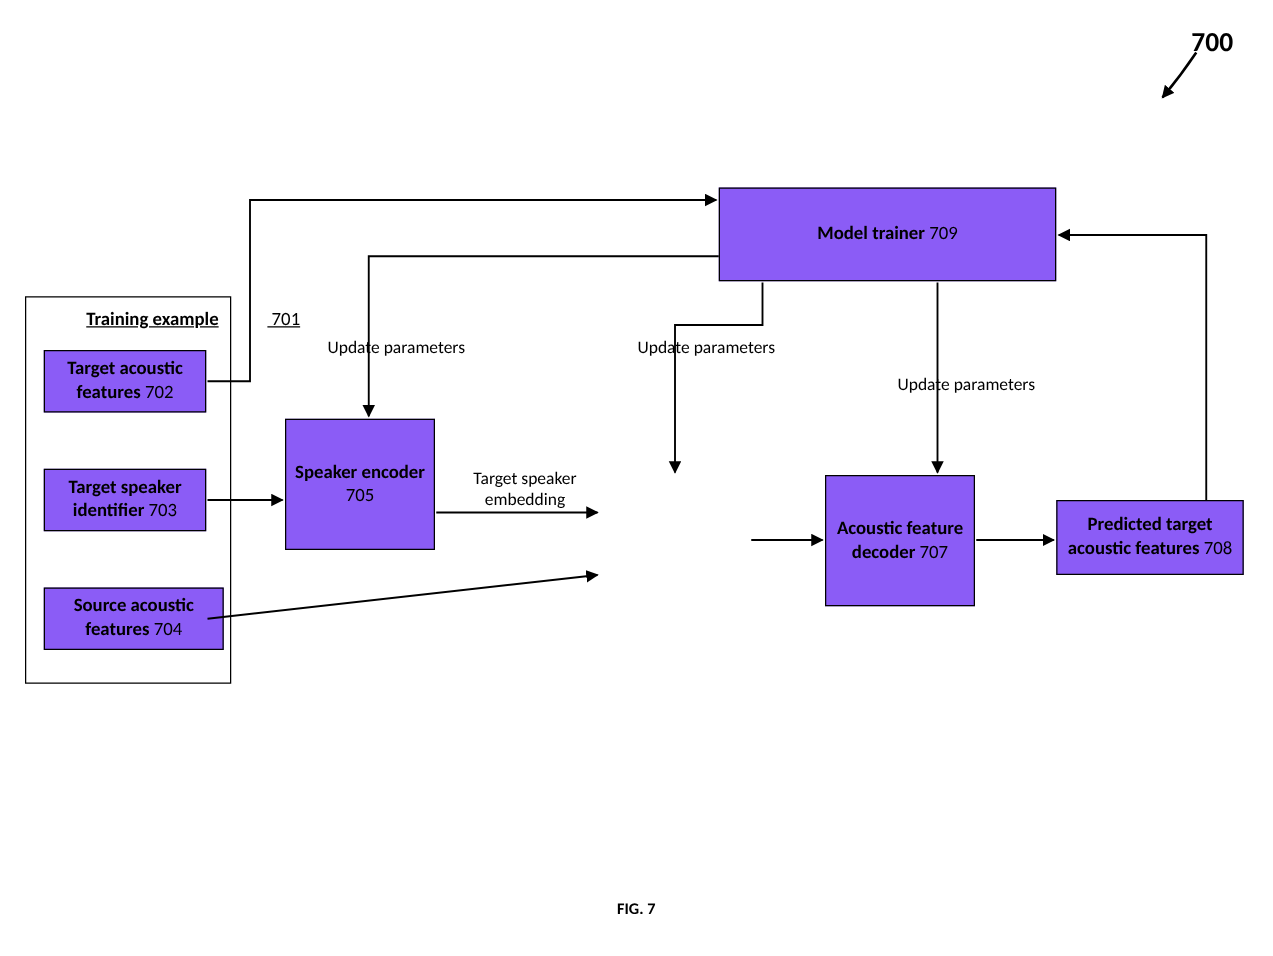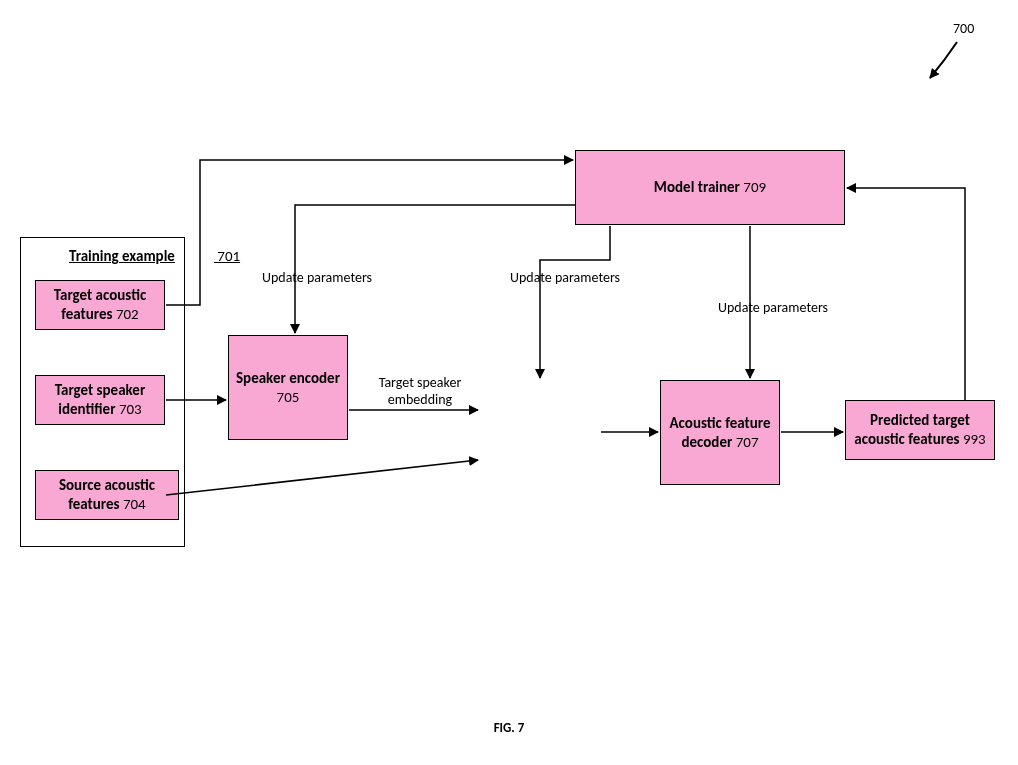--- a/index.html
+++ b/index.html
@@ -11,21 +11,21 @@
     color: #000;
   }
   .canvas {
     position: relative;
     width: 1018px;
     height: 765px;
   }
   .box {
     position: absolute;
     border: 1.5px solid #000;
-    background: #f9a8d4;
+    background: #8b5cf6;
     text-align: center;
     display: flex;
     align-items: center;
     justify-content: center;
     line-height: 1.25;
     padding: 4px;
     box-sizing: border-box;
   }
   .outer-box {
     position: absolute;
@@ -46,21 +46,22 @@
   }
   .fig-label {
     position: absolute;
     font-weight: bold;
     font-size: 13px;
     width: 100%;
     text-align: center;
   }
   .num-700 {
     position: absolute;
-    font-size: 14px;
+    font-size: 22px;
+    font-weight: bold;
   }
   svg.arrows {
     position: absolute;
     left: 0; top: 0;
     width: 1018px;
     height: 765px;
     pointer-events: none;
   }
   .b  { font-weight: bold; }
   .u  { text-decoration: underline; margin-left: 39px; }
@@ -105,21 +106,21 @@
 
 
   <div class="box" style="left:660px; top:380px; width:120px; height:105px;">
     <div>
       <span class="b">Acoustic feature decoder</span><span> 707</span>
     </div>
   </div>
 
   <div class="box" style="left:845px; top:400px; width:150px; height:60px;">
     <div>
-      <span class="b">Predicted target acoustic features</span><span> 993</span>
+      <span class="b">Predicted target acoustic features</span><span> 708</span>
     </div>
   </div>
 
   <div class="box" style="left:575px; top:150px; width:270px; height:75px;">
     <div>
       <span class="b">Model trainer</span><span> 709</span>
     </div>
   </div>
 
   <div class="label" style="left:262px; top:270px;">Update parameters</div>

